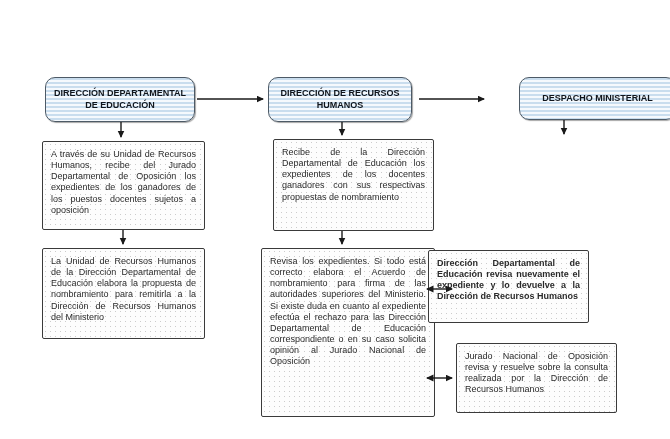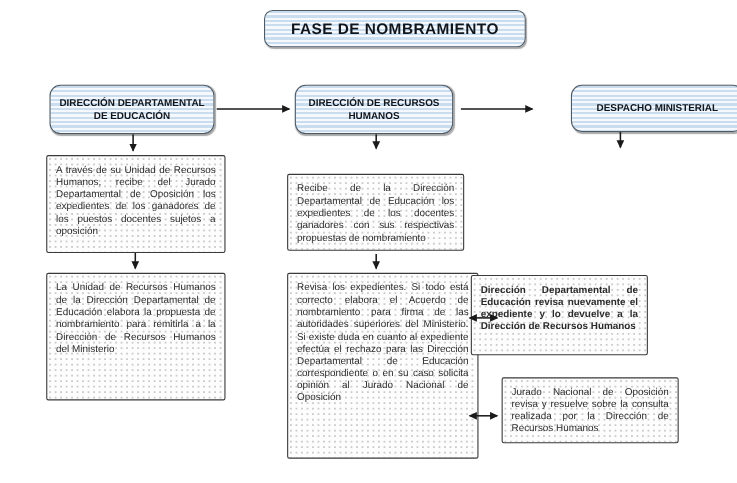--- a/index.html
+++ b/index.html
@@ -56,40 +56,39 @@
     border: 1.3px solid #3a3a3a;
     border-radius: 2px;
     padding: 7px 8px;
     font-size: 9px;
     line-height: 1.24;
     color: #2a2a2a;
     text-align: justify;
   }
 
   .box-l1 { left: 42px;  top: 141px; width: 163px; height: 89px;  }
-  .box-l2 { left: 42px;  top: 248px; width: 163px; height: 116px;  }
-  .box-m1 { left: 261px; top: 139px; width: 161px; height: 70px; margin-top: 19px;  }
+  .box-l2 { left: 42px;  top: 248px; width: 163px; height: 91px;  }
+  .box-m1 { left: 273px; top: 139px; width: 161px; height: 92px;  }
   .box-m2 { left: 261px; top: 248px; width: 174px; height: 169px; }
   .box-r1 { left: 483px; top: 138px; width: 162px; height: 57px;  }
   .box-r2 { left: 428px; top: 250px; width: 161px; height: 73px; font-weight: bold;  }
-  .box-r3 { left: 456px; top: 343px; width: 161px; height: 60px;  }
+  .box-r3 { left: 456px; top: 343px; width: 161px; height: 70px;  }
 
   .connectors {
     position: absolute;
     left: 0; top: 0;
     width: 670px; height: 439px;
     pointer-events: none;
   }
 </style>
 </head>
 <body>
 
 <div class="canvas">
 
-  <div class="striped title-box">FASE DE NOMBRAMIENTO</div>
 
   <div class="striped header-box header-left">DIRECCIÓN DEPARTAMENTAL DE EDUCACIÓN</div>
   <div class="striped header-box header-mid">DIRECCIÓN DE RECURSOS HUMANOS</div>
   <div class="striped header-box header-right">DESPACHO MINISTERIAL</div>
 
   <div class="dotted box-l1">A través de su Unidad de Recursos Humanos, recibe del Jurado Departamental de Oposición los expedientes de los ganadores de los puestos docentes sujetos a oposición</div>
   <div class="dotted box-l2">La Unidad de Recursos Humanos de la Dirección Departamental de Educación elabora la propuesta de nombramiento para remitirla a la Dirección de Recursos Humanos del Ministerio</div>
 
   <div class="dotted box-m1">Recibe de la Dirección Departamental de Educación los expedientes de los docentes ganadores con sus respectivas propuestas de nombramiento</div>
   <div class="dotted box-m2">Revisa los expedientes. Si todo está correcto elabora el Acuerdo de nombramiento para firma de las autoridades superiores del Ministerio. Si existe duda en cuanto al expediente efectúa el rechazo para las Dirección Departamental de Educación correspondiente o en su caso solicita opinión al Jurado Nacional de Oposición</div>

